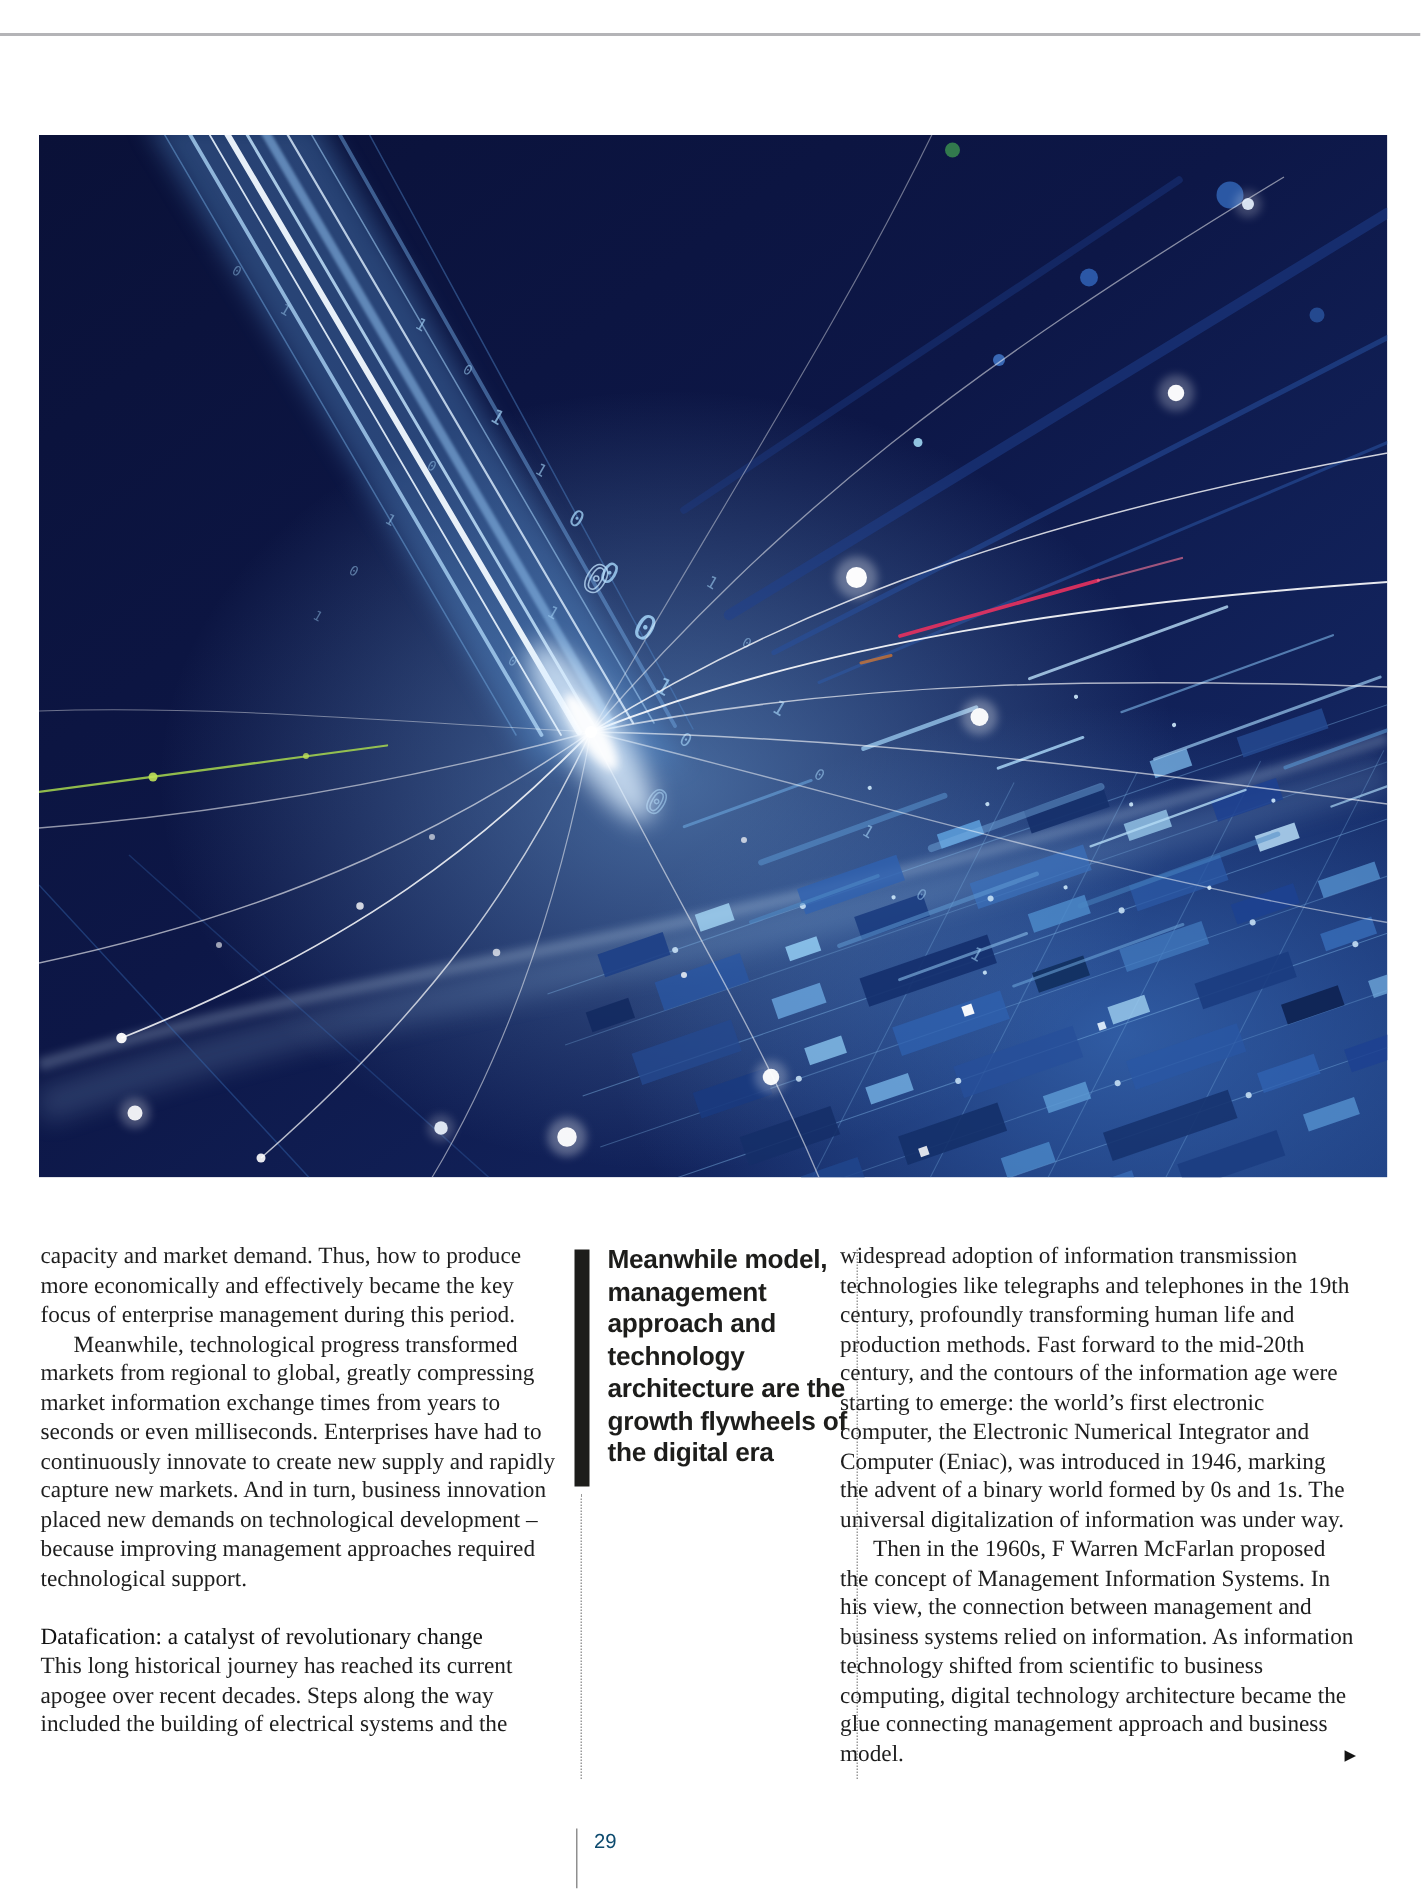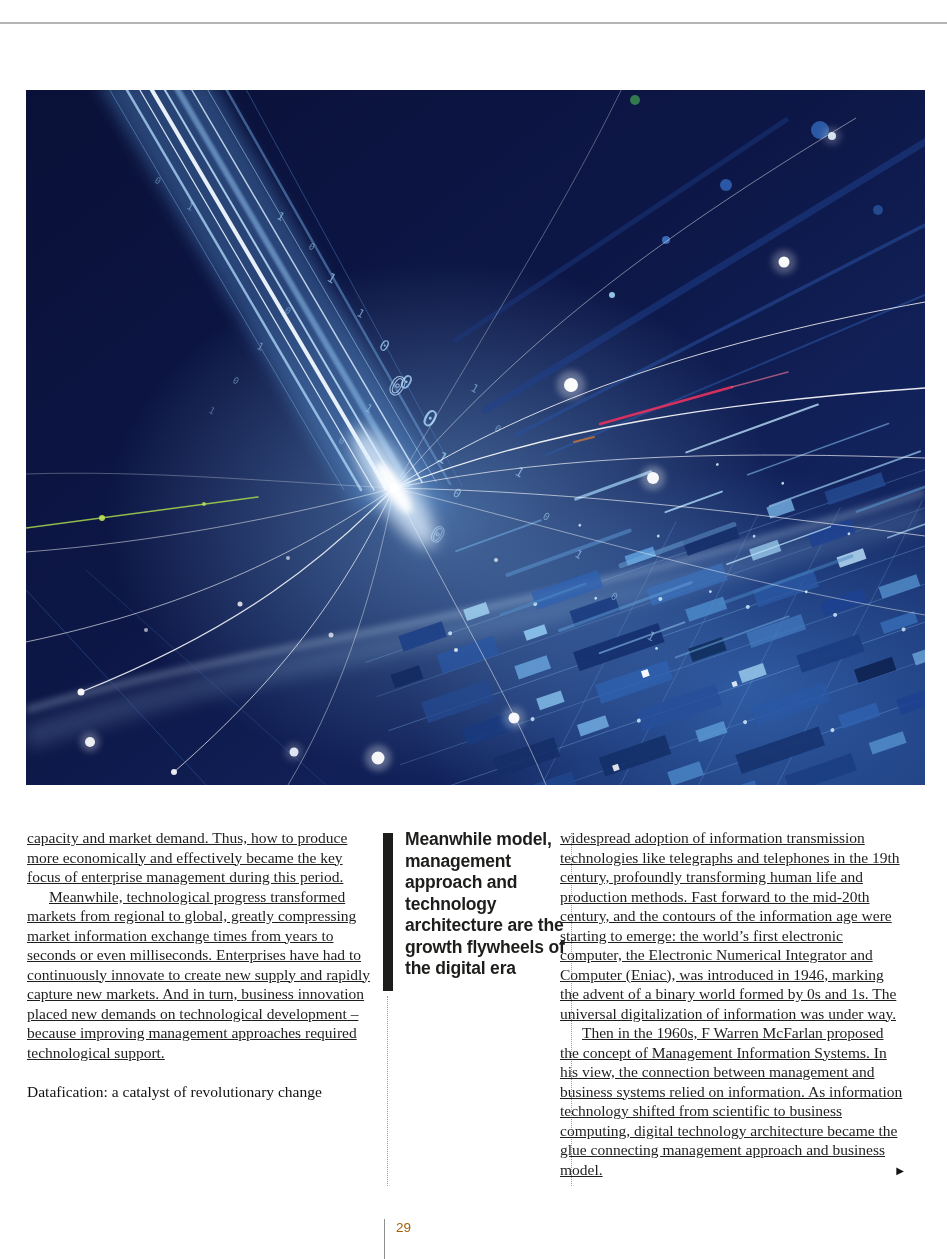--- a/index.html
+++ b/index.html
@@ -4,35 +4,35 @@
 <style>
   html,body{margin:0;padding:0;}
   body{
     width:947px;height:1259px;position:relative;background:#ffffff;
     font-family:"Liberation Serif", serif;overflow:hidden;
   }
   .rule-top{position:absolute;left:0;top:22px;width:947px;height:2px;background:#b4b4b7;}
   figure.hero{position:absolute;left:26px;top:90px;width:899px;height:695px;margin:0;padding:0;overflow:hidden;}
   figure.hero svg{display:block;}
   .col{position:absolute;top:828px;font-size:15.5px;line-height:19.5px;color:#1e1e1e;}
-  .col p{margin:0;text-decoration:underline;}
+  .col p{margin:0;}
   .col p.indent{text-indent:22px;}
   .col1{left:27px;width:352px;}
   .col3{left:560px;width:344px;}
   .subhead{font-size:15.5px;line-height:19.5px;font-weight:normal;margin:19.5px 0 0 0;white-space:nowrap;color:#121212;}
   .quote-bar{position:absolute;left:383px;top:833px;width:10px;height:158px;background:#1d1d1b;}
   .pull-quote{
     position:absolute;left:405px;top:829px;width:172px;
     font-family:"Liberation Sans", sans-serif;font-weight:700;
     font-size:17.5px;line-height:21.5px;color:#1d1d1b;letter-spacing:-0.2px;
   }
   .vdot1{position:absolute;left:387px;top:996px;height:190px;width:0;border-left:1px dotted #9a9a9a;}
   .vdot2{position:absolute;left:571px;top:833px;height:353px;width:0;border-left:1px dotted #9a9a9a;}
   .footer-line{position:absolute;left:384px;top:1219px;width:1px;height:40px;background:#8f8f8f;}
-  .page-num{position:absolute;left:396px;top:1220px;font-family:"Liberation Sans", sans-serif;font-size:13.5px;color:#a16207;}
+  .page-num{position:absolute;left:396px;top:1220px;font-family:"Liberation Sans", sans-serif;font-size:13.5px;color:#0c4a6e;}
   .cont-marker{position:absolute;right:0px;bottom:3px;font-size:10px;line-height:10px;color:#141414;font-family:"DejaVu Sans", sans-serif;}
 </style>
 </head>
 <body>
 
 <div class="rule-top"></div>
 
 <figure class="hero" aria-label="Abstract digital-era illustration: streams of light and binary digits converge in a burst over a dark navy background, fanning out into fiber-optic curves and a pixelated blue data mosaic">
   <svg width="899" height="695" viewBox="0 0 899 695" xmlns="http://www.w3.org/2000/svg">
     <defs>
@@ -298,20 +298,21 @@
       <circle cx="430" cy="560" r="2" opacity="0.8"></circle>
         <circle cx="470" cy="470" r="2" opacity="0.7"></circle>
     </g>
   </svg>
 </figure>
 
 <section class="col col1">
   <p>capacity and market demand. Thus, how to produce more economically and effectively became the key focus of enterprise management during this period.</p>
   <p class="indent">Meanwhile, technological progress transformed markets from regional to global, greatly compressing market information exchange times from years to seconds or even milliseconds. Enterprises have had to continuously innovate to create new supply and rapidly capture new markets. And in turn, business innovation placed new demands on technological development – because improving management approaches required technological support.</p>
   <h3 class="subhead">Datafication: a catalyst of revolutionary change</h3>
+  <p>This long historical journey has reached its current apogee over recent decades. Steps along the way included the building of electrical systems and the</p>
 </section>
 
 <div class="quote-bar"></div>
 <div class="pull-quote">Meanwhile model, management approach and technology architecture are the growth flywheels of the digital era</div>
 
 <div class="vdot1"></div>
 <div class="vdot2"></div>
 
 <section class="col col3">
   <p>widespread adoption of information transmission technologies like telegraphs and telephones in the 19th century, profoundly transforming human life and production methods. Fast forward to the mid-20th century, and the contours of the information age were starting to emerge: the world’s first electronic computer, the Electronic Numerical Integrator and Computer (Eniac), was introduced in 1946, marking the advent of a binary world formed by 0s and 1s. The universal digitalization of information was under way.</p>

